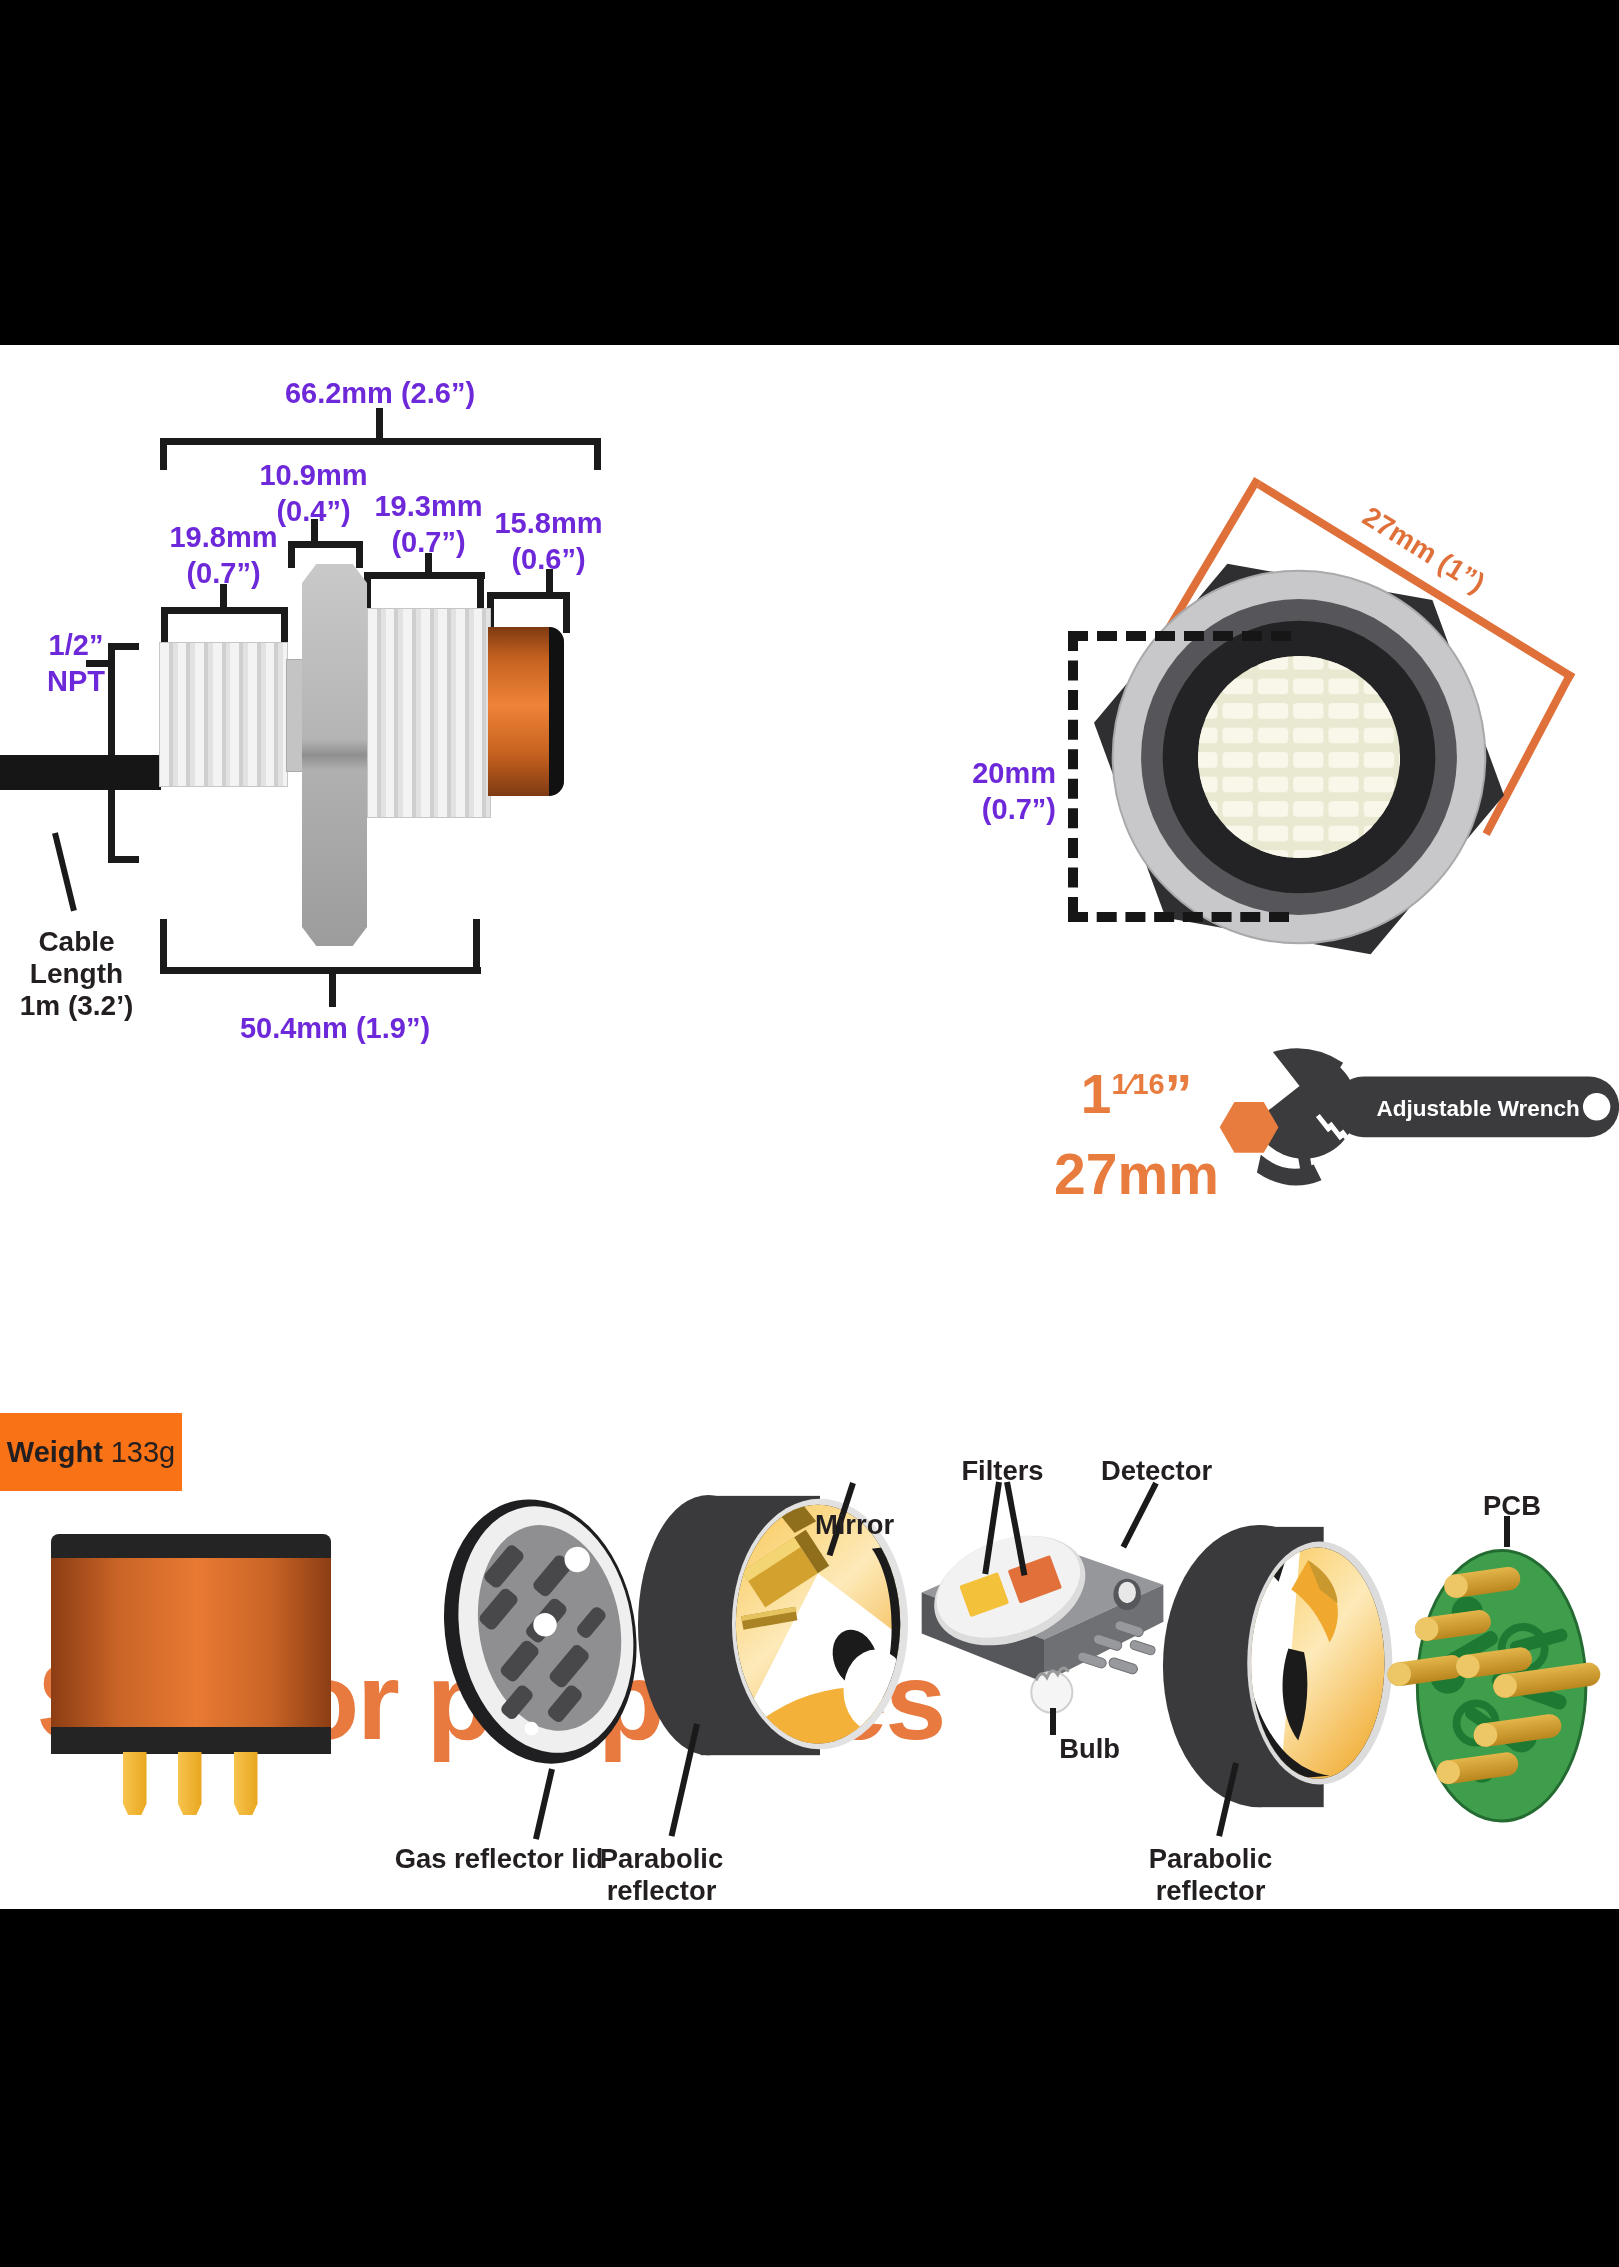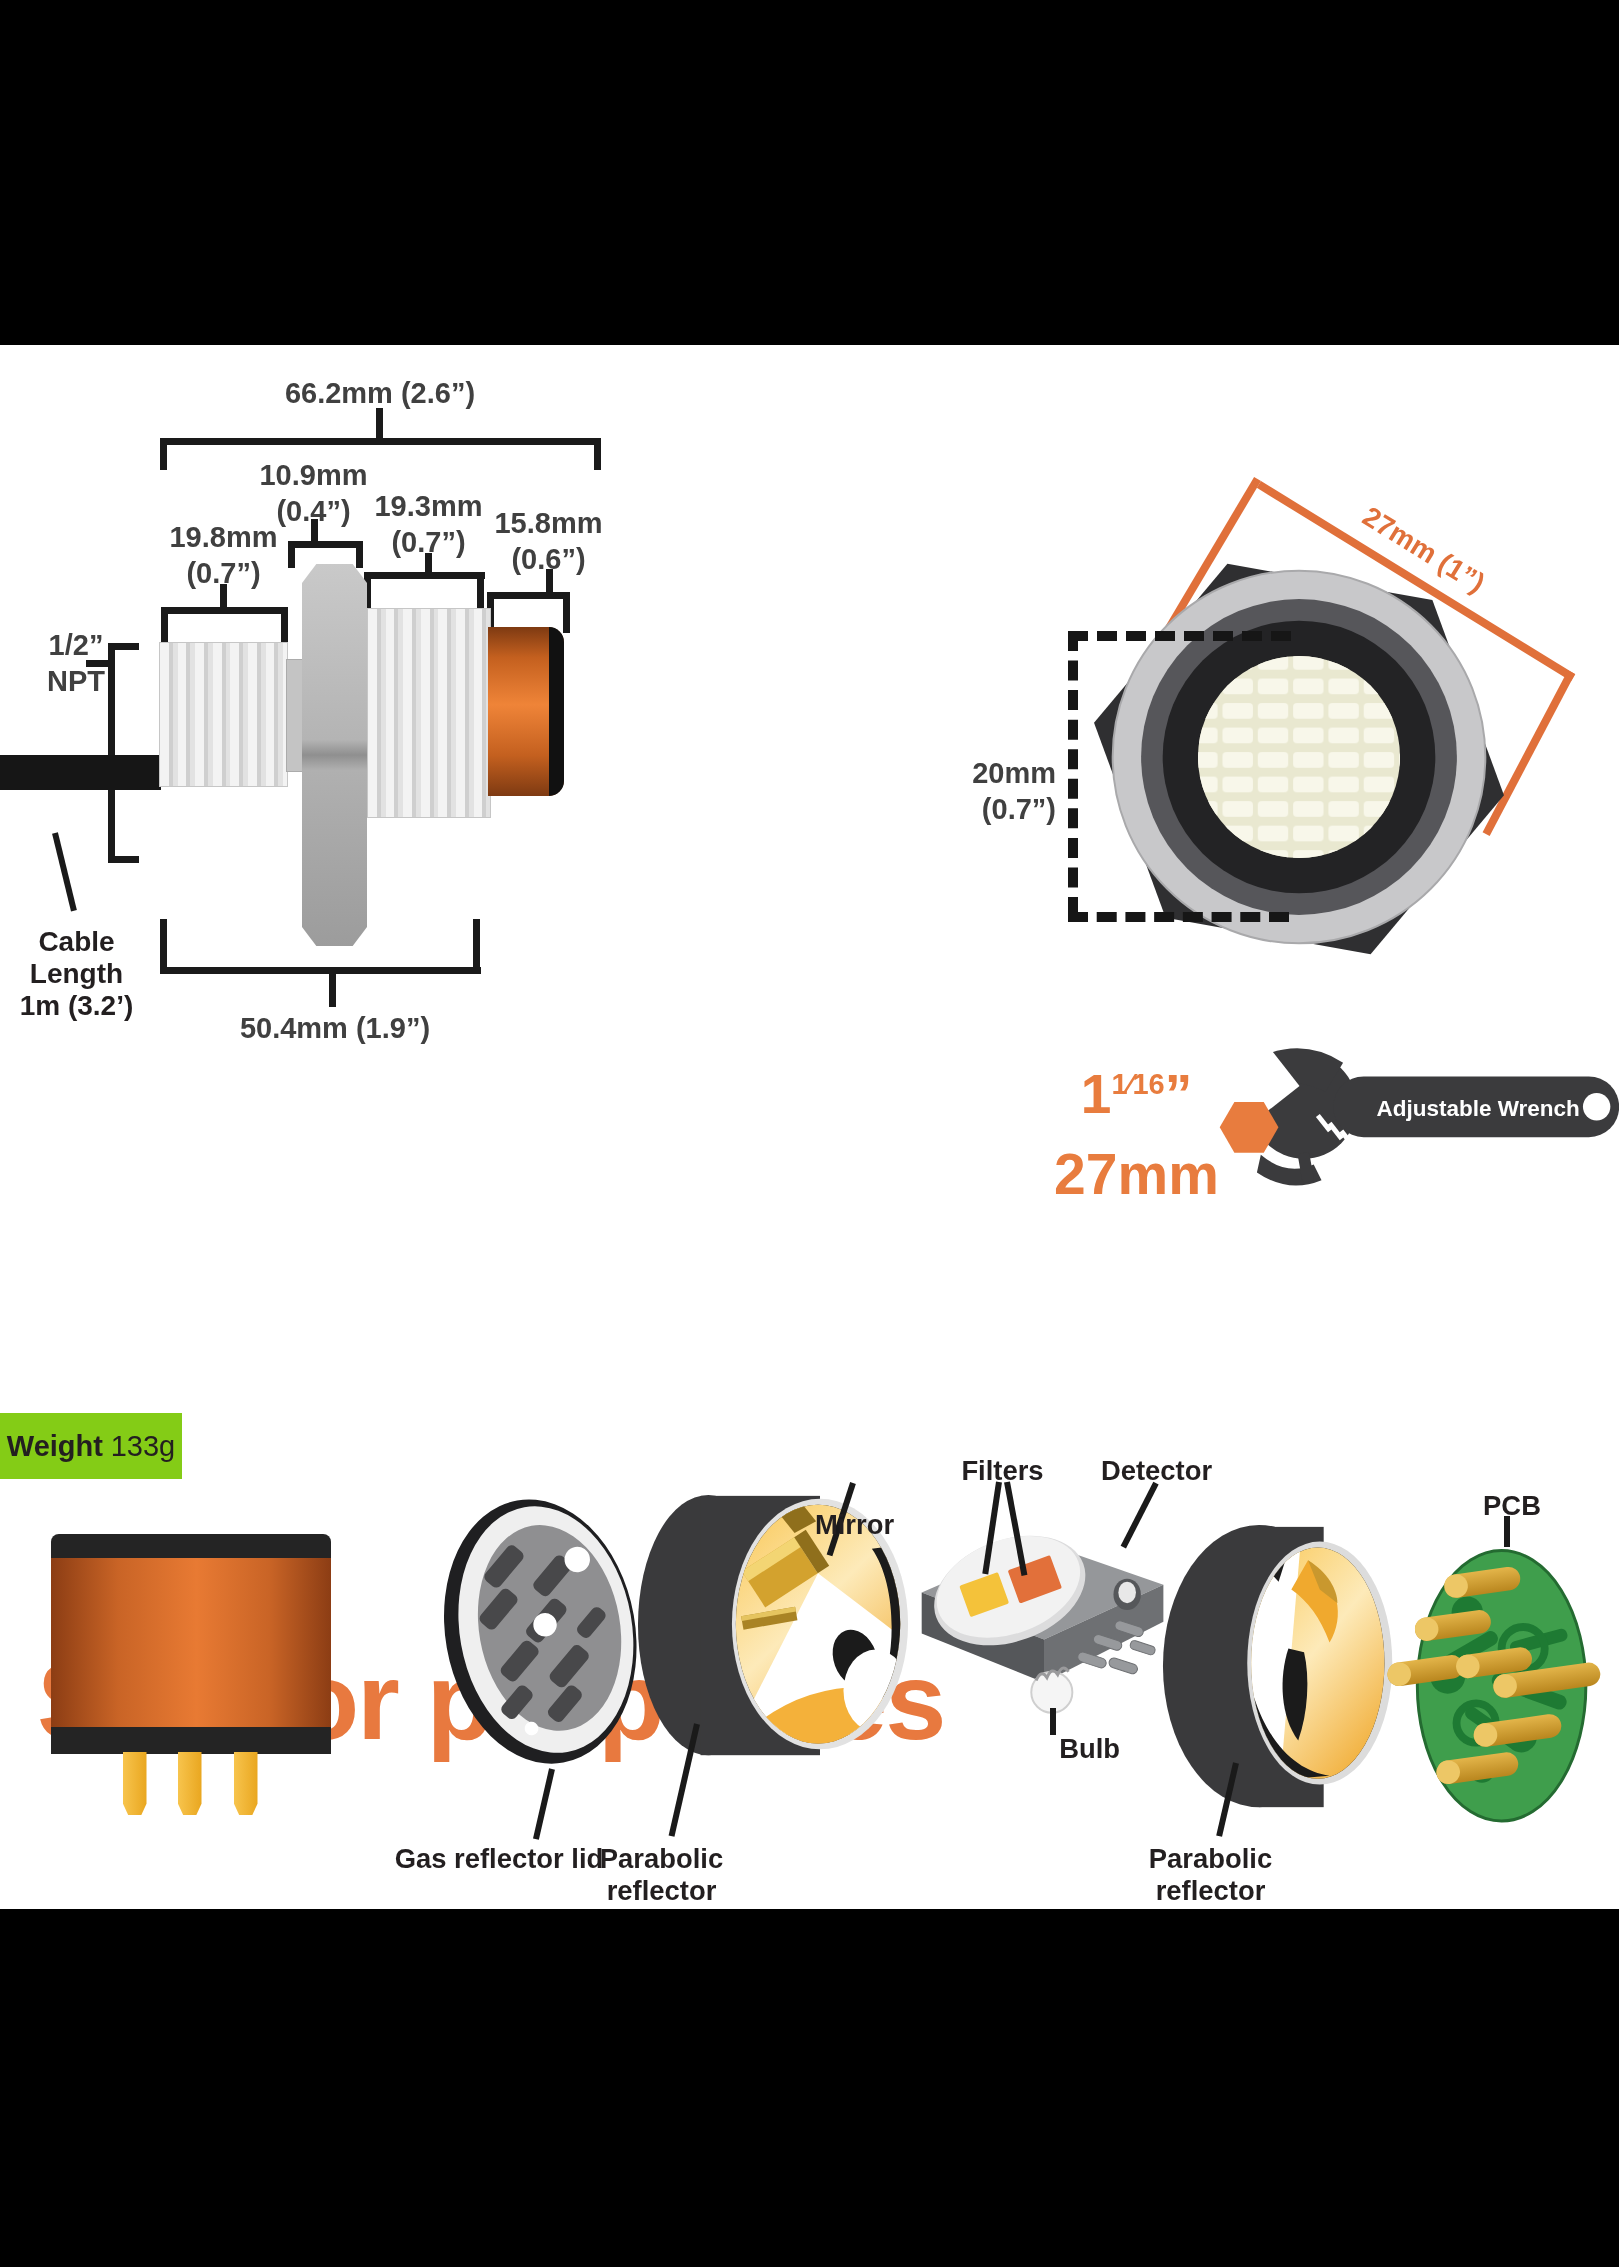--- a/index.html
+++ b/index.html
@@ -1,30 +1,30 @@
 <!DOCTYPE html>
 <html><head>
 <meta charset="utf-8">
 <style>
   html,body{margin:0;padding:0;background:#000;}
   #canvas{position:relative;width:1619px;height:2267px;background:#000;overflow:hidden;
           font-family:"Liberation Sans","DejaVu Sans",sans-serif;color:#231f20;}
   #content{position:absolute;left:0;top:345px;width:1619px;height:1564px;background:#ffffff;}
   .abs{position:absolute;}
   .lbl{position:absolute;font-weight:700;font-size:27.4px;line-height:32px;text-align:center;color:#231f20;}
-  .dim{position:absolute;font-weight:800;font-size:29px;line-height:36px;text-align:center;color:#404040;}
+  .dim{position:absolute;font-weight:800;font-size:29px;line-height:36px;text-align:center;color:#6d28d9;}
   .bar{position:absolute;background:#1a1a1a;}
   .leader{position:absolute;width:5.9px;background:#1a1a1a;transform-origin:2.9px 0;}
   .dash-h{position:absolute;height:0;border-top:10.8px dashed #161616;}
   .dash-v{position:absolute;width:0;border-left:10.8px dashed #161616;}
   .oseg{position:absolute;height:7.8px;background:#e0703a;transform-origin:0 0;}
   .threads{background:repeating-linear-gradient(90deg,#f3f3f3 0 8.8px,#cfcfcf 8.8px 12.7px,#e2e2e2 12.7px 17.6px);border:1px solid #c6c6c6;}
   .orange{color:#e8793f;}
   #heading{position:absolute;left:37px;top:1292px;font-size:110px;font-weight:800;letter-spacing:-2px;color:#e8793f;}
-  #weight-badge{position:absolute;left:0;top:1068px;width:182px;height:66px;background:#84cc16;
+  #weight-badge{position:absolute;left:0;top:1068px;width:182px;height:78px;background:#f97316;
      display:flex;align-items:center;justify-content:center;font-size:29px;color:#231f20;gap:7.8px;}
   #weight-badge .w1{font-weight:800;} #weight-badge .w2{font-weight:400;}
   .wrsize{position:absolute;left:1036px;width:201px;text-align:center;color:#e87c3e;font-weight:800;}
   .cap{position:absolute;left:488px;top:627px;width:76px;height:169px;border-radius:0 15.7px 15.7px 0;
        background:linear-gradient(180deg,#7e3a12,#c4601f 18%,#ef8438 46%,#c4601f 76%,#7e3a12);}
   .cap .end{position:absolute;right:0;top:0;width:14.7px;height:100%;background:#111;border-radius:0 15.7px 15.7px 0;}
   .hexnut{position:absolute;left:302px;top:564px;width:65px;height:382px;
       background:linear-gradient(180deg,#c9c9c9 0%,#b4b4b4 46%,#8f8f8f 50%,#b0b0b0 54%,#9c9c9c 100%);
       clip-path:polygon(22% 0%,78% 0%,100% 5%,100% 95%,78% 100%,22% 100%,0% 95%,0% 5%);}
   .pin{position:absolute;top:1753px;width:23.5px;height:63px;

